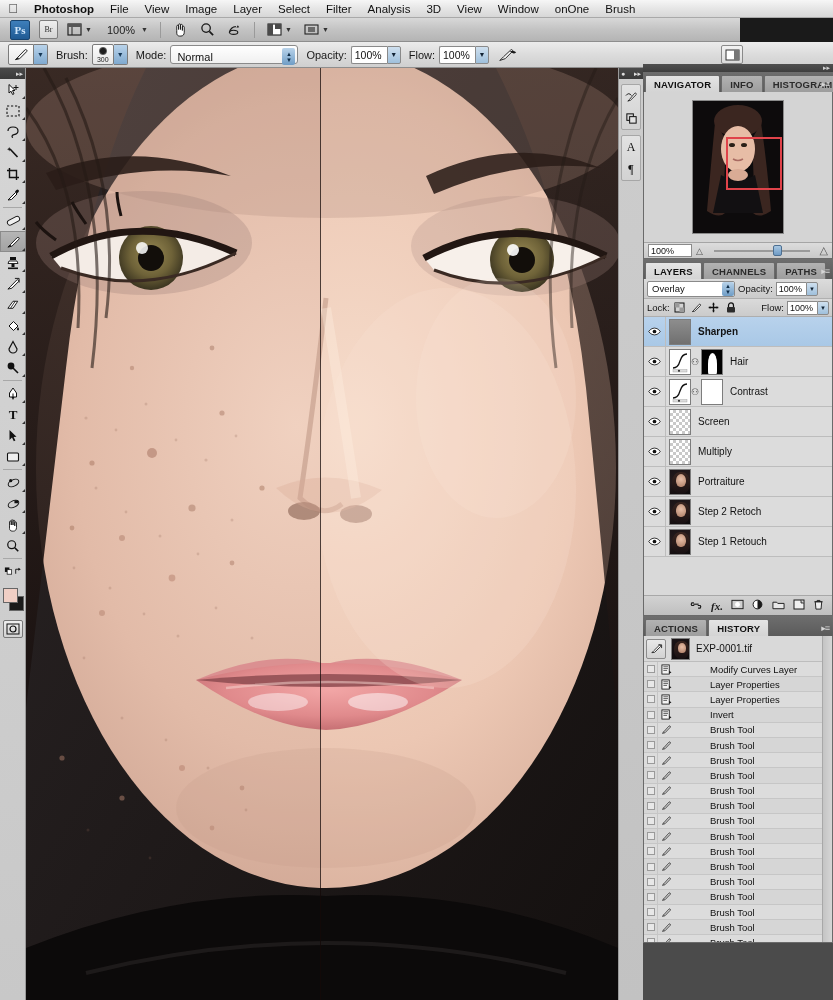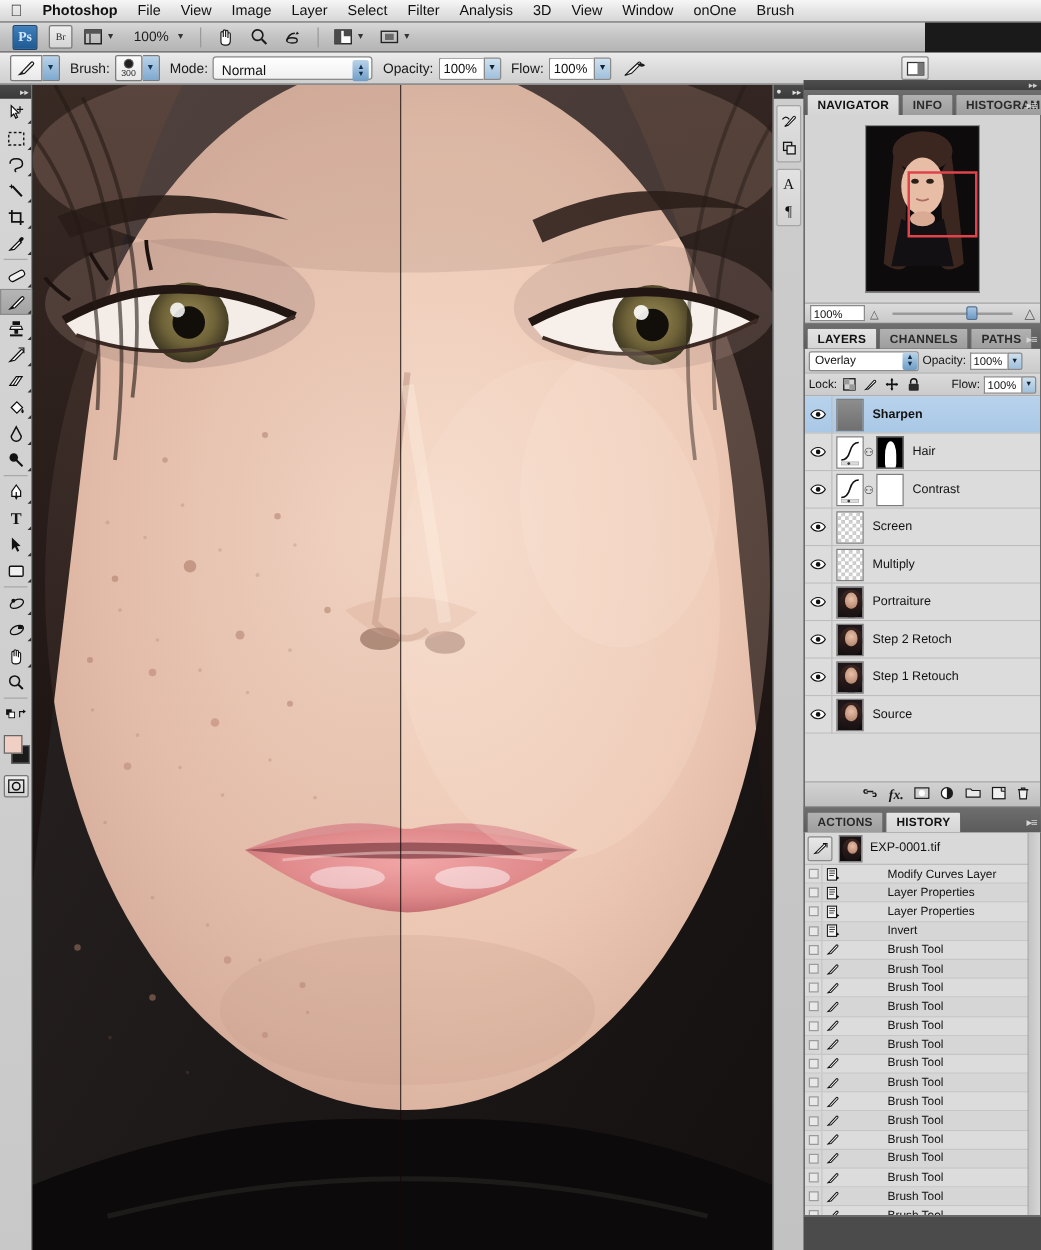--- a/index.html
+++ b/index.html
@@ -920,30 +920,20 @@
           <div class="eye-cell">
             <svg width="13" height="9" viewBox="0 0 14 9">
                 <path d="M7 .8C3 .8 .8 4.5 .8 4.5S3 8.2 7 8.2s6.2-3.7 6.2-3.7S11 .8 7 .8z" fill="#fff" stroke="#111" stroke-width=".9"></path>
                 <circle cx="7" cy="4.5" r="2" fill="#111"></circle>
               </svg>
           </div>
           <div class="thumb portrait"></div>
           <span class="layer-name">Step 1 Retouch</span>
         </div>
 
-        <div class="layer-row">
-          <div class="eye-cell">
-            <svg width="13" height="9" viewBox="0 0 14 9">
-                <path d="M7 .8C3 .8 .8 4.5 .8 4.5S3 8.2 7 8.2s6.2-3.7 6.2-3.7S11 .8 7 .8z" fill="#fff" stroke="#111" stroke-width=".9"></path>
-                <circle cx="7" cy="4.5" r="2" fill="#111"></circle>
-              </svg>
-          </div>
-          <div class="thumb portrait"></div>
-          <span class="layer-name">Source</span>
-        </div>
         <div class="layers-filler" style="height:38px;"></div>
       </div>
 
       <div class="layers-footer">
         <span>
           <svg width="14" height="9" viewBox="0 0 16 9">
               <path d="M6 4.5H3.2a2.2 2.2 0 0 1 0-3h2.4M10 4.5h2.8a2.2 2.2 0 0 1 0 3h-2.4" fill="none" stroke="#1a1a1a" stroke-width="1.3"></path>
               <path d="M5 3h6" stroke="#1a1a1a" stroke-width="1.3"></path>
             </svg>
         </span>

